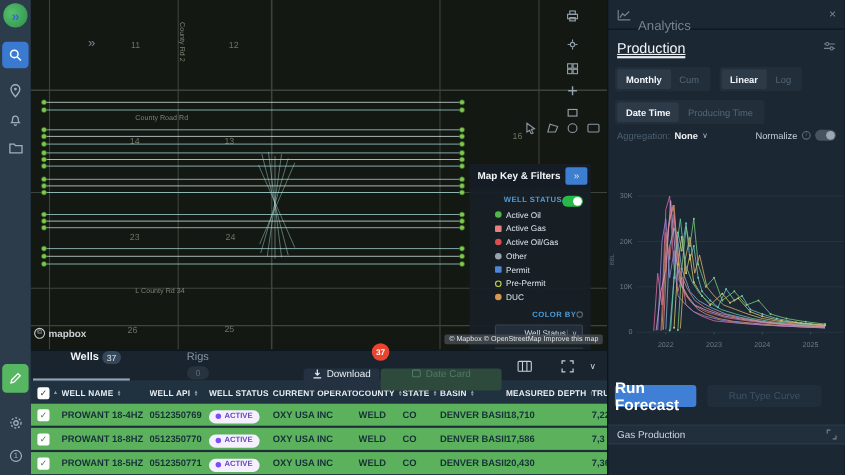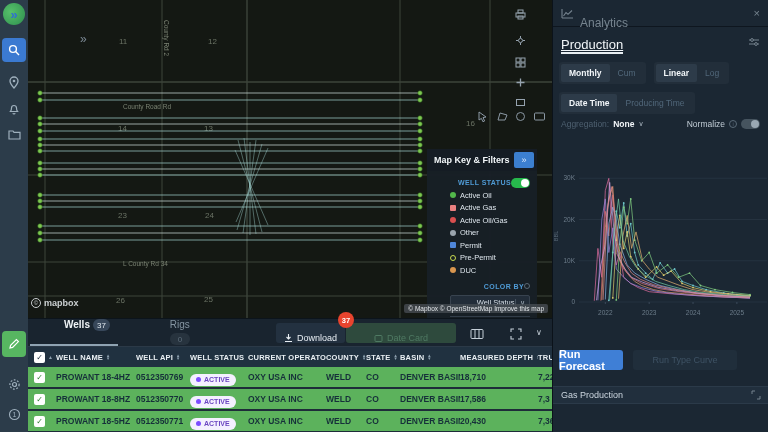--- a/index.html
+++ b/index.html
@@ -68,21 +68,21 @@
   .bottom { width:524px; height:114px; background:#1d2b38; position:relative; border-top:1px solid #0c141b; }
   .tabs-row { height:28px; display:flex; align-items:center; border-bottom:1px solid #2b3947;
     background:#19242f; position:relative; }
   .tab { display:flex; gap:3px; padding:0 10px; height:100%; }
   .tab-label { font-size:10px; color:#8696a3; }
   .tab.active .tab-label { color:#f0f4f7; font-weight:bold; }
   .tab-badge { min-width:16px; height:12px; border-radius:7px; background:#37475a; color:#dfe7ee;
     font-size:8px; display:flex; align-items:center; justify-content:center; padding:0 4px; }
   .tab.inactive .tab-badge { background:#27333e; color:#5c6c79; }
   .tab-underline { position:absolute; left:2px; bottom:0; width:88px; height:2px; background:#8fa3b2; }
-  .tbar-btn { position:absolute; top:4px; height:20px; border-radius:3px; display:flex; align-items:flex-end;
+  .tbar-btn { position:absolute; top:16px; height:20px; border-radius:3px; display:flex; align-items:flex-start;
     gap:4px; padding:0 8px; font-size:9px; }
   .btn-download { left:248px; background:#233140; color:#e8eef3; }
   .btn-wellcard { left:318px; width:110px; background:#2e4a3d; color:#4f7a63; justify-content:center; }
   .sel-badge { position:absolute; left:310px; top:-7px; width:16px; height:16px; border-radius:50%;
     background:#e8442e; color:#fff; font-size:7.5px; font-weight:bold; display:flex; align-items:center;
     justify-content:center; z-index:7; }
   .tbar-icon { position:absolute; top:7px; color:#c6d0d9; }
 
   
   .thead { height:20px; background:#203140; display:grid;
@@ -122,21 +122,21 @@
   .agg-row { display:flex; align-items:center; padding:5px 8px 0 8px; gap:4px; }
   .agg-label { color:#4e6070; font-size:8.5px; }
   .agg-value { color:#f2f6f9; font-size:8.5px; font-weight:bold; }
   .agg-chev { color:#aab6c0; font-size:7px; }
   .norm-group { margin-left:auto; display:flex; align-items:center; gap:4px; }
   .norm-label { color:#c2cdd6; font-size:8.5px;padding-left:39px; }
   .info-i { width:8px; height:8px; border-radius:50%; border:1px solid #5a6a78; color:#5a6a78; font-size:5.5px;
     display:flex; align-items:center; justify-content:center; }
   .chart-wrap { position:absolute; left:0; top:160px; width:216px; height:160px; }
   .run-row { position:absolute; left:6px; top:350px; display:flex; gap:10px; }
-  .btn-forecast { width:64px; height:20px; background:#3f7fd6; color:#fff; font-size:11px; font-weight:bold;
+  .btn-forecast { width:74px; height:20px; background:#3f7fd6; color:#fff; font-size:14px; font-weight:bold;
     border-radius:3px; display:flex; align-items:center; justify-content:center; }
   .btn-typecurve { width:104px; height:20px; background:#202e3b; color:#3e5264; font-size:9px;
     border-radius:3px; display:flex; align-items:center; justify-content:center; }
   .gas-bar { position:absolute; left:0; top:386px; width:216px; }
   svg text { font-family:"Liberation Sans", sans-serif; }
 </style>
 </head>
 <body>
 
 <div class="app">

